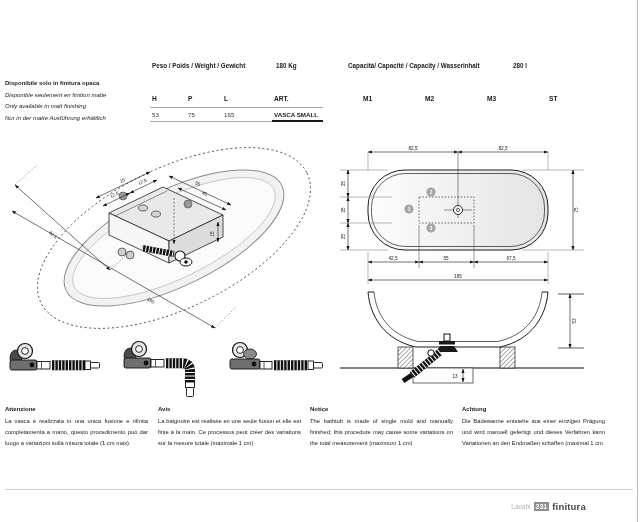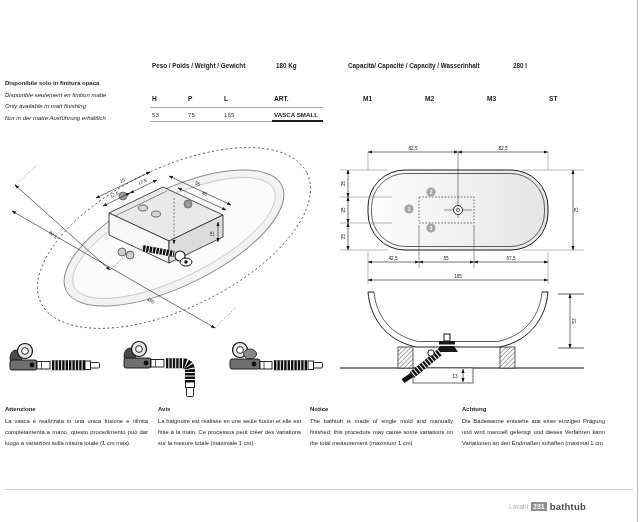--- a/index.html
+++ b/index.html
@@ -338,17 +338,17 @@
   <div class="abs fnote" style="left:462px;">
     <h4>Achtung</h4>
     <p>Die Badewanne entstehe aus einer einzigen Prägung und wird manuell gefertigt und dieses Verfahren kann Variationen an den Endmaßen schaffen (maximal 1 cm</p>
   </div>
 
   <div class="abs divider"></div>
 
   <div class="abs footer">
     <span class="cat">Lavabi</span>
     <span class="pnum">231</span>
-    <span class="brand">bathtub</span>
+    <span class="brand">finitura</span>
   </div>
 
   <div class="right-border"></div>
 </div>
 
 </body></html>

